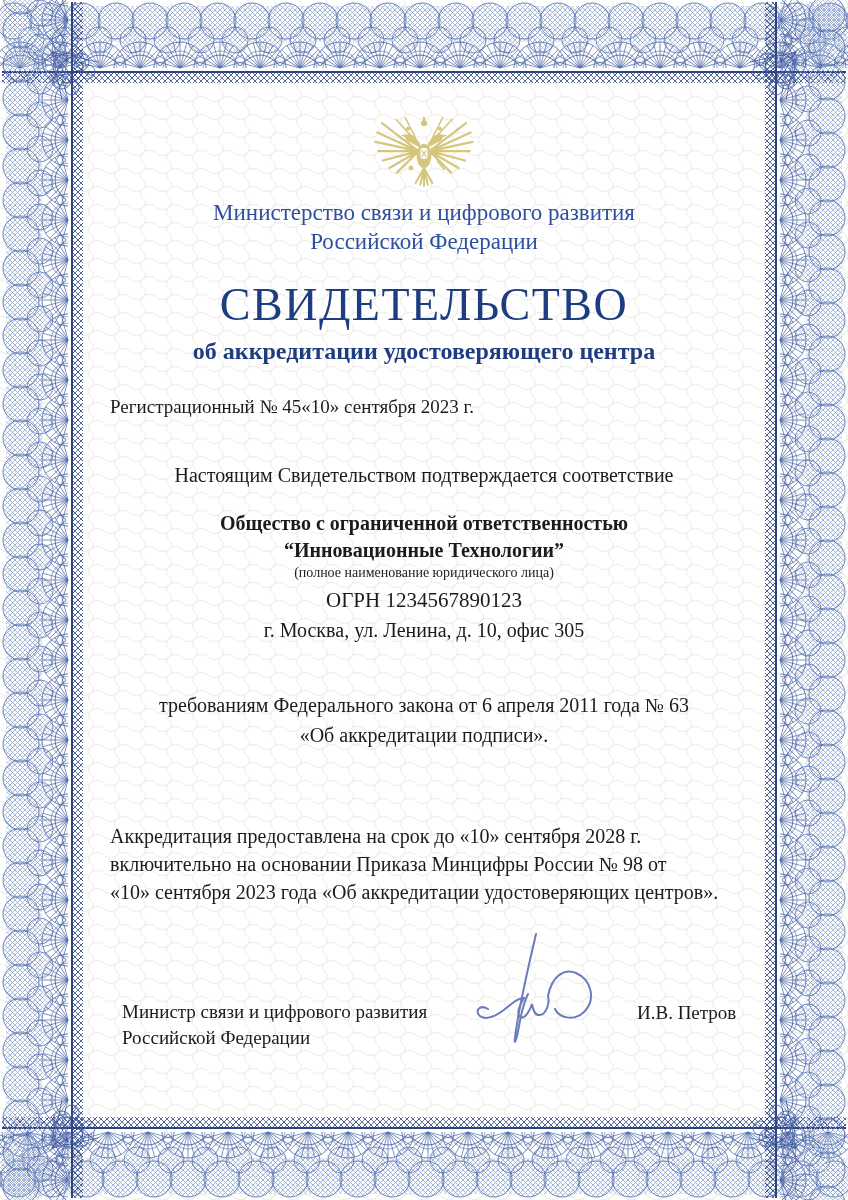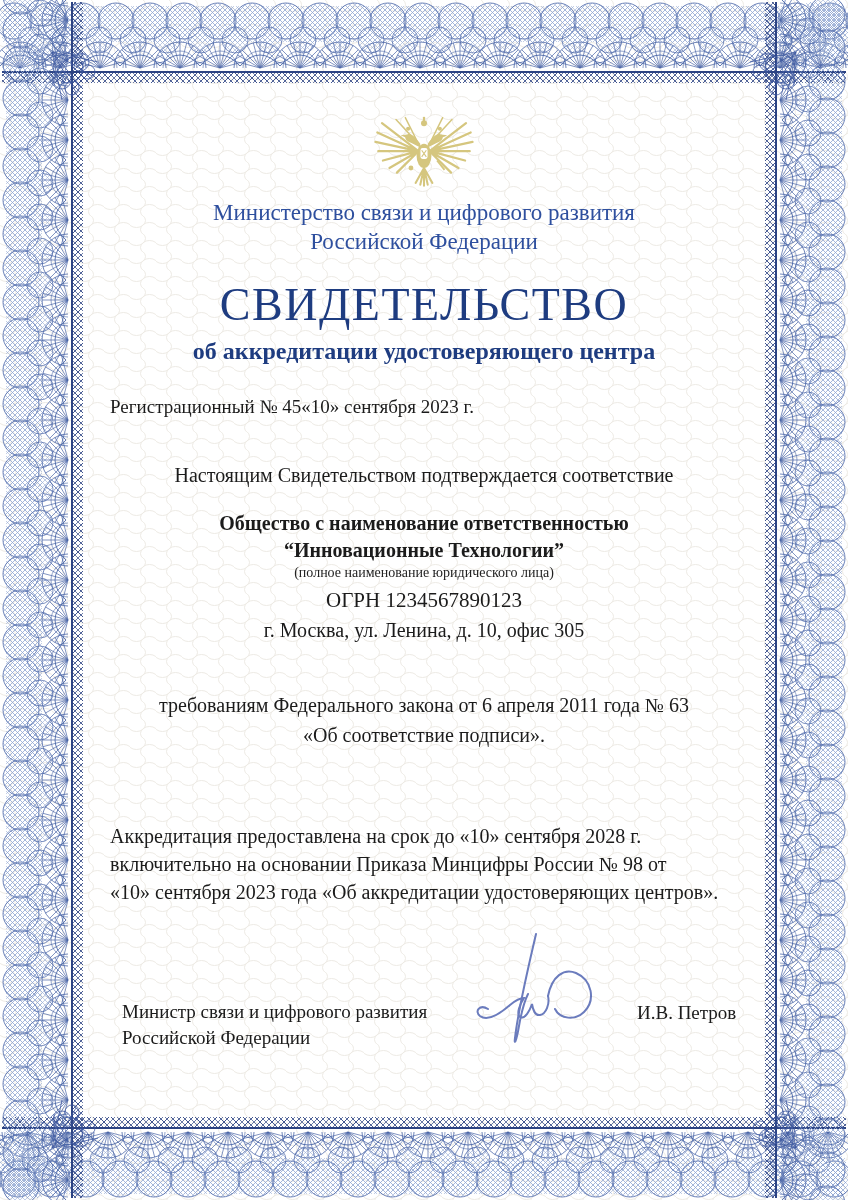--- a/index.html
+++ b/index.html
@@ -1751,34 +1751,34 @@
     <div class="abs center cert-subtitle" style="top:337px;">об аккредитации удостоверяющего центра</div>
 
     <div class="abs regrow" style="top:396px;">
       <span>Регистрационный № 45</span>
       <span>«10» сентября 2023 г.</span>
     </div>
 
     <div class="abs center body-line" style="top:462px;">Настоящим Свидетельством подтверждается соответствие</div>
 
     <div class="abs center" style="top:510px;">
-      <div class="org-line">Общество с наименование ответственностью</div>
+      <div class="org-line">Общество с ограниченной ответственностью</div>
       <div class="org-line">“Инновационные Технологии”</div>
       <div class="caption">(полное наименование юридического лица)</div>
     </div>
 
     <div class="abs center ogrn" style="top:588px;">ОГРН 1234567890123</div>
 
     <div class="abs center" style="top:617px;">
       <div class="body-line">г. Москва, ул. Ленина, д. 10, офис 305</div>
     </div>
 
     <div class="abs center law" style="top:690px;">
       <div>требованиям Федерального закона от 6 апреля 2011 года № 63</div>
-      <div>«Об соответствие подписи».</div>
+      <div>«Об аккредитации подписи».</div>
     </div>
 
     <div class="abs accr" style="top:822px;">
       <div>Аккредитация предоставлена на срок до «10» сентября 2028 г.</div>
       <div>включительно на основании Приказа Минцифры России № 98 от</div>
       <div>«10» сентября 2023 года «Об аккредитации удостоверяющих центров».</div>
     </div>
 
     <div class="abs signer" style="left:122px;top:980px;">
       <div>Министр связи и цифрового развития</div>

